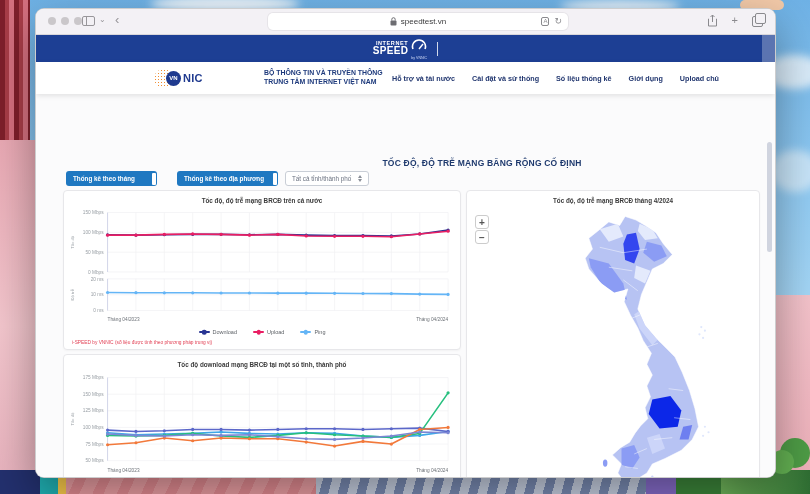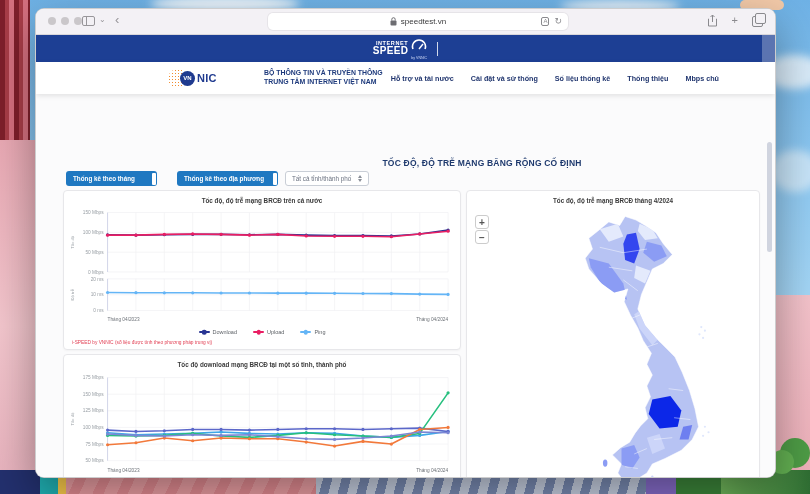--- a/index.html
+++ b/index.html
@@ -43,21 +43,21 @@
   .band::after{content:'';position:absolute;right:0;top:0;bottom:0;width:13px;background:rgba(255,255,255,.28);}
   .ispeed{display:flex;align-items:center;gap:3px;}
   .isp-txt{color:#fff;text-align:right;line-height:1;}
   .isp-top{font-size:5.5px;font-weight:700;letter-spacing:.6px;}
   .isp-bot{font-size:10px;font-weight:800;letter-spacing:.3px;}
   .isp-by{font-size:3.6px;color:#cdd8f5;text-align:right;margin-top:1px;}
   .band-div{width:1px;height:14px;background:rgba(255,255,255,.8);}
   .band-title{color:#fff;font-size:8px;font-weight:700;letter-spacing:.2px;}
   
   .nav{position:relative;height:32px;background:#fff;box-shadow:0 2px 5px rgba(0,0,0,.10);display:flex;align-items:center;z-index:3;}
-  .nav-logo{position:absolute;left:132px;display:flex;align-items:center;gap:2px;}
+  .nav-logo{position:absolute;left:118px;display:flex;align-items:center;gap:2px;}
   .dotball{width:19px;height:19px;border-radius:50%;
      background:radial-gradient(#f18c2f 34%,transparent 36%) 0 0/3px 3px;}
   .vnball{width:15px;height:15px;border-radius:50%;background:#1f3a8f;color:#fff;font-size:6px;font-weight:800;
      display:flex;align-items:center;justify-content:center;margin-left:-9px;}
   .nic{font-size:11px;font-weight:800;color:#1f3a8f;letter-spacing:.3px;}
   .org{position:absolute;left:228px;font-size:6.9px;font-weight:700;color:#1e3a7c;line-height:1.3;}
   .menu{position:absolute;right:56px;display:flex;gap:17px;}
   .menu-item{font-size:7.2px;font-weight:700;color:#21366f;cursor:pointer;}
   
   .content{position:relative;height:386px;background:#fbfbfc;margin-top:48px;}
@@ -180,22 +180,22 @@
       <span class="nic">NIC</span>
     </div>
     <div class="org">
       <div>BỘ THÔNG TIN VÀ TRUYỀN THÔNG</div>
       <div>TRUNG TÂM INTERNET VIỆT NAM</div>
     </div>
     <div class="menu">
       <span class="menu-item">Hỗ trợ và tài nước</span>
       <span class="menu-item">Cài đặt và sử thống</span>
       <span class="menu-item">Số liệu thống kê</span>
-      <span class="menu-item">Thống thiệu</span>
-      <span class="menu-item">Mbps chủ</span>
+      <span class="menu-item">Giới dụng</span>
+      <span class="menu-item">Upload chủ</span>
     </div>
   </div>
 
   <div class="content">
     <div class="page-title">TỐC ĐỘ, ĐỘ TRỄ MẠNG BĂNG RỘNG CỐ ĐỊNH</div>
 
     <div class="btn-row">
       <div class="btn-blue" style="width:74px;margin-right:20px;">Thống kê theo tháng</div>
       <div class="btn-blue" style="width:84px;margin-right:7px;">Thống kê theo địa phương</div>
       <div class="sel">

